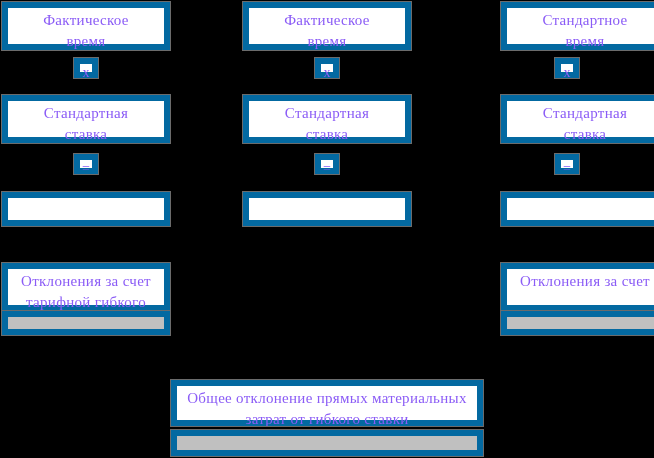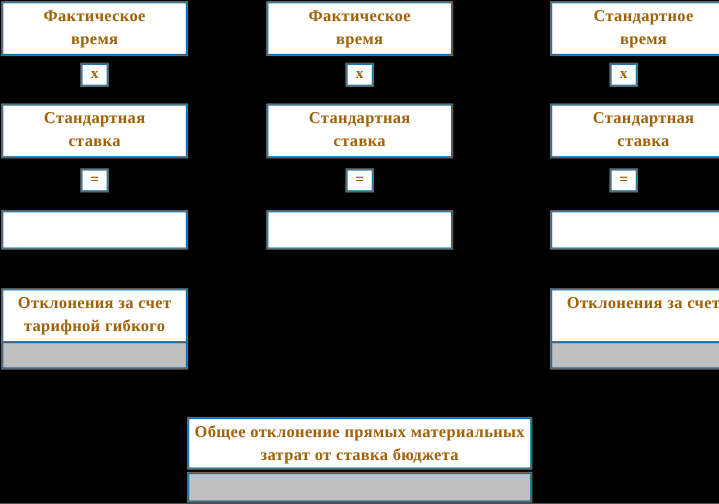--- a/index.html
+++ b/index.html
@@ -7,25 +7,25 @@
     position: relative;
     width: 654px;
     height: 458px;
     background: #000000;
     font-family: "Liberation Serif", serif;
     overflow: hidden;
   }
   .box {
     position: absolute;
     background: #ffffff;
-    border: 1px solid #0369a1;
+    border: 6px solid #0369a1;
     outline: 1px solid #6b6b6b;
     box-sizing: border-box;
-    color: #a16207;
-    font-weight: bold;
+    color: #8b5cf6;
+    font-weight: normal;
     text-align: center;
   }
   .label-box {
     font-size: 15px;
     line-height: 21px;
     padding-top: 2px;
     letter-spacing: 0.3px;
   }
   .op-box {
     width: 24px;
@@ -100,17 +100,17 @@
   </div>
   <div class="box value-box col0 row-devval"></div>
 
   <div class="box label-box col2 row-dev">
     <div>Отклонения за счет</div>
   </div>
   <div class="box value-box col2 row-devval"></div>
 
   <div class="box label-box total-box">
     <div>Общее отклонение прямых материальных</div>
-    <div>затрат от ставка бюджета</div>
+    <div>затрат от гибкого ставки</div>
   </div>
   <div class="box value-box total-val-box"></div>
 
 </div>
 
 </body></html>

